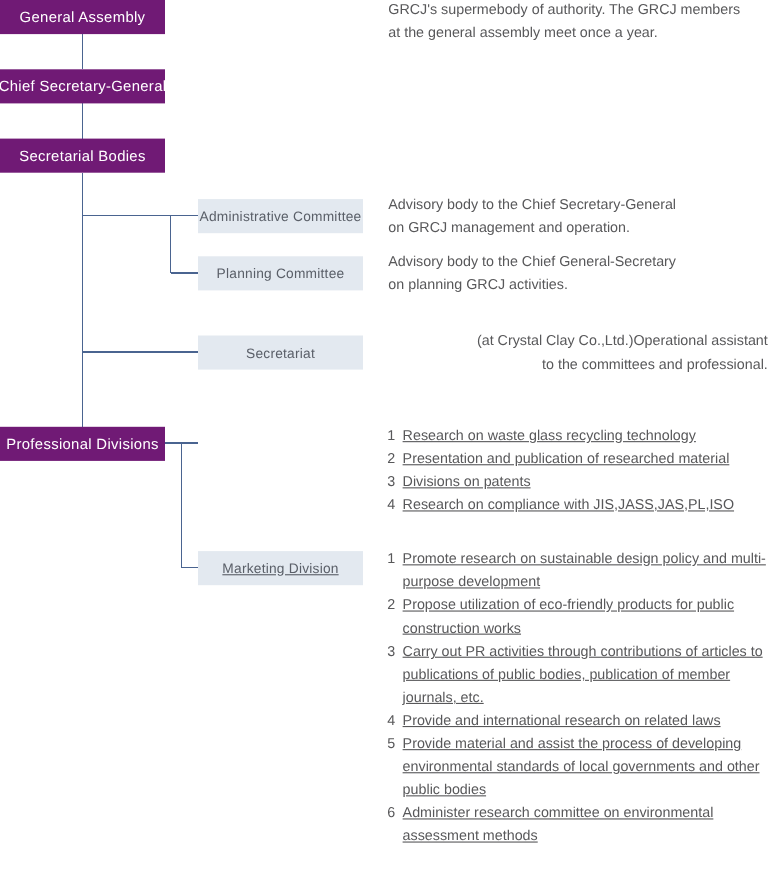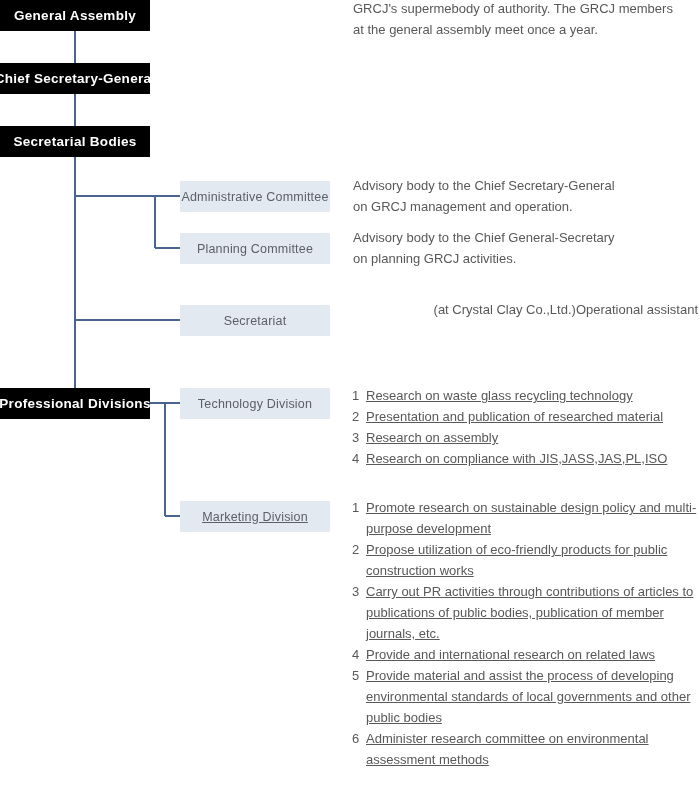--- a/index.html
+++ b/index.html
@@ -41,27 +41,27 @@
     fill: none;
     shape-rendering: crispEdges;
   }
 
   
   .node-primary {
     position: absolute;
     left: 0;
     width: 150px;
     height: 31px;
-    background: #000000;
+    background: #701a75;
     color: #ffffff;
     display: flex;
     align-items: center;
     justify-content: center;
     font-size: 13.5px;
-    font-weight: bold;
+    font-weight: normal;
     letter-spacing: 0.3px;
     white-space: nowrap;
     box-sizing: border-box;
   }
 
   
   .node-secondary {
     position: absolute;
     left: 180px;
     width: 150px;
@@ -159,23 +159,20 @@
   </div>
 
   <div class="node-secondary" style="top:233px;">
     <span>Planning Committee</span>
   </div>
 
   <div class="node-secondary" style="top:305px;">
     <span>Secretariat</span>
   </div>
 
-  <div class="node-secondary" style="top:388px;">
-    <span>Technology Division</span>
-  </div>
 
   <div class="node-secondary" style="top:501px;text-decoration:underline;">
     <span>Marketing Division</span>
   </div>
 
   <div class="desc" style="top:-2px;">
     <p>GRCJ's supermebody of authority. The GRCJ members</p>
     <p>at the general assembly meet once a year.</p>
   </div>
 
@@ -184,34 +181,35 @@
     <p>on GRCJ management and operation.</p>
   </div>
 
   <div class="desc" style="top:227px;">
     <p>Advisory body to the Chief General-Secretary</p>
     <p>on planning GRCJ activities.</p>
   </div>
 
   <div class="desc" style="top:299px;text-align:right;">
     <p>(at Crystal Clay Co.,Ltd.)Operational assistant</p>
+    <p>to the committees and professional.</p>
   </div>
 
   <div class="numlist" style="top:385px;">
     <div class="li">
       <span class="num">1</span>
       <span class="txt">Research on waste glass recycling technology</span>
     </div>
     <div class="li">
       <span class="num">2</span>
       <span class="txt">Presentation and publication of researched material</span>
     </div>
     <div class="li">
       <span class="num">3</span>
-      <span class="txt">Research on assembly</span>
+      <span class="txt">Divisions on patents</span>
     </div>
     <div class="li">
       <span class="num">4</span>
       <span class="txt">Research on compliance with JIS,JASS,JAS,PL,ISO</span>
     </div>
   </div>
 
   <div class="numlist" style="top:497px;">
     <div class="li">
       <span class="num">1</span>

